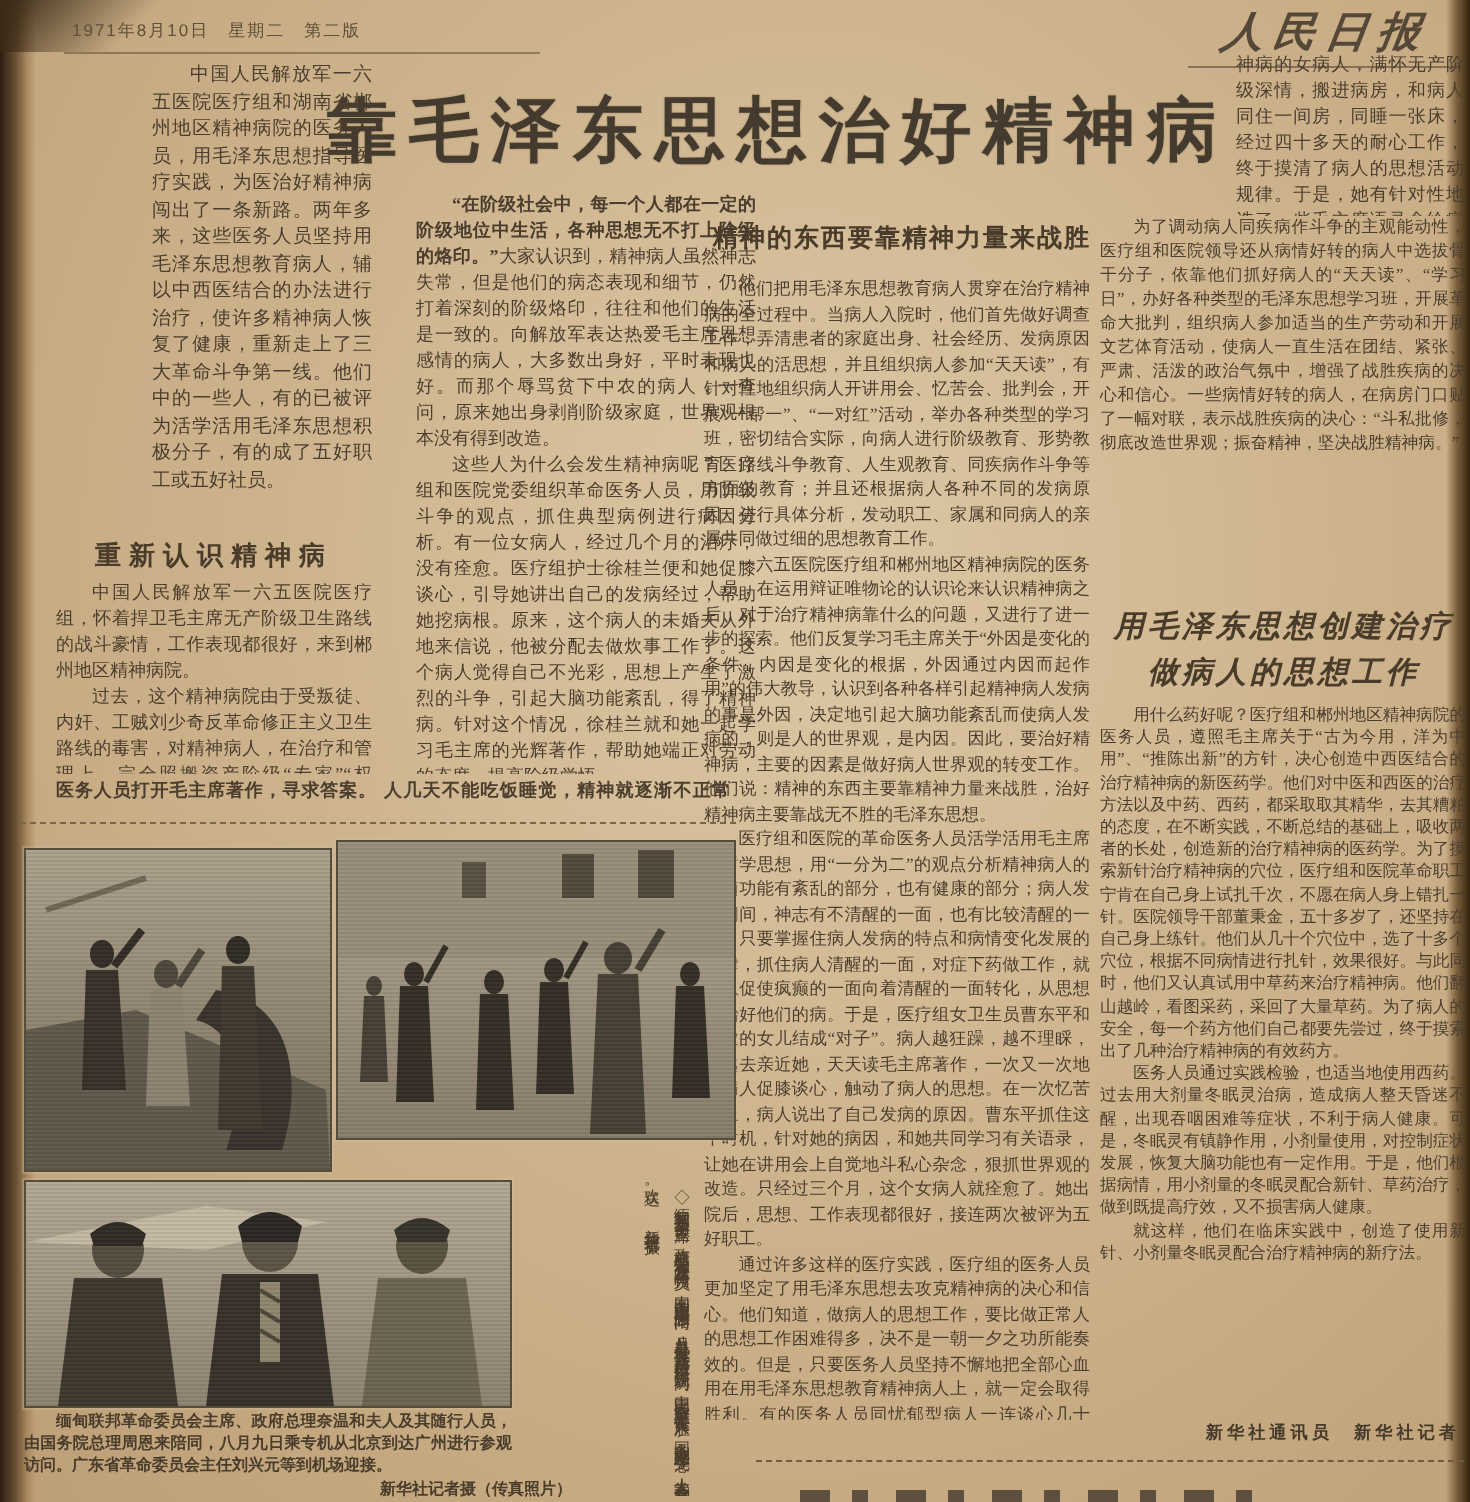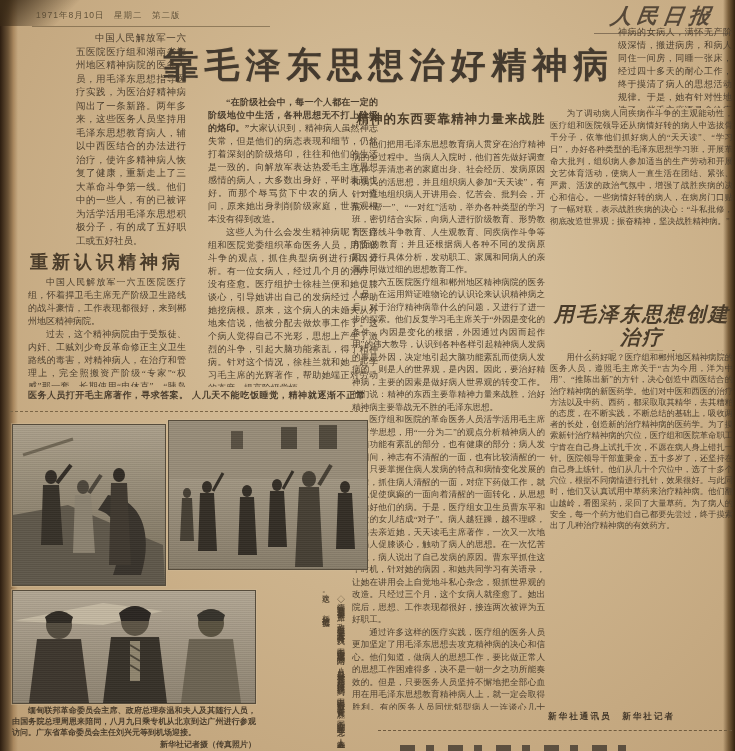--- a/index.html
+++ b/index.html
@@ -24,55 +24,55 @@
     letter-spacing:1px;color:#5f5038;font-family:"Liberation Sans",sans-serif;}
   .dateline-rule{left:32px;top:26px;width:238px;height:1px;background:rgba(95,78,52,.55);}
   .masthead{left:594px;top:2px;width:138px;height:28px;font-size:21px;font-weight:bold;
     font-style:italic;letter-spacing:5px;text-align:center;color:#564838;transform:skewX(-8deg);}
   .masthead-rule{left:594px;top:33px;width:138px;height:1px;background:rgba(86,72,56,.6);}
   .headline{left:163px;top:42px;width:452px;height:54px;margin:0;
     font-family:"Liberation Sans",sans-serif;font-size:35px;font-weight:bold;
     letter-spacing:6px;text-align:center;color:#443a2e;text-shadow:0 0 1px rgba(68,58,46,.4);}
   
   .sec{margin:0;font-weight:bold;color:#4a3c2a;text-align:center;}
-  .sec1{font-size:18px;letter-spacing:4px;margin:9px 0 6px;font-family:Liberation Mono, monospace;}
+  .sec1{font-size:13px;letter-spacing:4px;margin:23px 0 6px;}
   .sec2{left:356px;top:111px;width:190px;height:20px;font-size:12.5px;letter-spacing:1px;}
-  .sec3{left:550px;top:303px;width:184px;height:48px;font-size:20px;line-height:23px;
+  .sec3{left:550px;top:303px;width:184px;height:48px;font-size:15px;line-height:23px;
     font-style:italic;letter-spacing:2px;}
   
   .colA{left:28px;top:32px;width:158px;height:355px;}
   .colA .intro{font-size:9.5px;line-height:13.5px;margin-left:48px;}
   .colB{left:208px;top:96px;width:170px;height:291px;}
   .lastA{left:28px;top:389px;width:160px;height:13px;font-size:9px;}
   .lastB{left:192px;top:389px;width:173px;height:13px;font-size:9px;}
   .colC{left:352px;top:138px;width:193px;height:572px;font-size:8.6px;line-height:12.5px;}
   .colDn{left:618px;top:26px;width:114px;height:82px;}
   .colDw{left:550px;top:108px;width:183px;height:195px;font-size:8.4px;line-height:12px;}
   .colE{left:550px;top:352px;width:183px;height:357px;font-size:8.3px;line-height:11.2px;}
   .byline{left:548px;top:711px;width:182px;height:13px;font-size:8.6px;font-weight:bold;
-    text-align:left;letter-spacing:2px;color:#463a2b;}
+    text-align:right;letter-spacing:2px;color:#463a2b;}
   
   .dash1{left:10px;top:411px;width:358px;height:0;border-top:1px dashed #7b6647;}
   .dash2{left:378px;top:730px;width:354px;height:0;border-top:1px dashed #6f5b3f;}
   .cutoff{left:400px;top:745px;width:235px;height:6px;opacity:.85;
     background:repeating-linear-gradient(90deg,#4a4034 0 15px,transparent 15px 26px,#4a4034 26px 34px,transparent 34px 48px);}
   
   .photo{position:absolute;overflow:hidden;border:1px solid #564c3c;
     box-shadow:0 0 0 1px rgba(210,190,155,.35);}
   .photo svg{display:block;}
   .photo:after{content:"";position:absolute;inset:0;
     background:repeating-linear-gradient(0deg,rgba(60,50,35,.08) 0 1px,rgba(235,220,190,.05) 1px 2px);}
   .photoA{left:12px;top:424px;width:152px;height:160px;}
   .photoB{left:168px;top:420px;width:198px;height:148px;}
   .photoC{left:12px;top:590px;width:242px;height:112px;}
   .capC{left:12px;top:705px;width:244px;height:34px;font-size:8px;line-height:11px;
     font-weight:bold;color:#4a3d2c;text-align:justify;}
   .capC p{margin:0;text-indent:2em;}
   .capCredit{left:12px;top:739px;width:244px;height:11px;font-size:8px;font-weight:bold;
-    text-align:right;color:#4a3d2c;}
+    text-align:right;color:#4a3d2c;padding-left:30px;}
   .vcap{left:256px;top:588px;width:92px;height:160px;writing-mode:vertical-rl;
     font-size:8px;line-height:15px;letter-spacing:1px;color:#4a3d2c;text-align:justify;}
 </style>
 </head>
 <body>
 
 <div class="page">
 
   <div class="spine-left"></div>
   <div class="edge-right"></div>
@@ -200,20 +200,22 @@
     <p class="noindent">神病的女病人，满怀无产阶级深情，搬进病房，和病人同住一间房，同睡一张床，经过四十多天的耐心工作，终于摸清了病人的思想活动规律。于是，她有针对性地选了一些毛主席语录念给病人听，</p>
   </div>
   <div class="block txt colDw">
     <p>为了调动病人同疾病作斗争的主观能动性，医疗组和医院领导还从病情好转的病人中选拔骨干分子，依靠他们抓好病人的“天天读”、“学习日”，办好各种类型的毛泽东思想学习班，开展革命大批判，组织病人参加适当的生产劳动和开展文艺体育活动，使病人一直生活在团结、紧张、严肃、活泼的政治气氛中，增强了战胜疾病的决心和信心。一些病情好转的病人，在病房门口贴了一幅对联，表示战胜疾病的决心：“斗私批修，彻底改造世界观；振奋精神，坚决战胜精神病。”</p>
   </div>
 
   <h2 class="block sec sec3"><span>用毛泽东思想创建治疗</span><br><span>做病人的思想工作</span></h2>
 
   <div class="block txt colE">
     <p>用什么药好呢？医疗组和郴州地区精神病院的医务人员，遵照毛主席关于“古为今用，洋为中用”、“推陈出新”的方针，决心创造中西医结合的治疗精神病的新医药学。他们对中医和西医的治疗方法以及中药、西药，都采取取其精华，去其糟粕的态度，在不断实践，不断总结的基础上，吸收两者的长处，创造新的治疗精神病的医药学。为了摸索新针治疗精神病的穴位，医疗组和医院革命职工宁肯在自己身上试扎千次，不愿在病人身上错扎一针。医院领导干部董秉金，五十多岁了，还坚持在自己身上练针。他们从几十个穴位中，选了十多个穴位，根据不同病情进行扎针，效果很好。与此同时，他们又认真试用中草药来治疗精神病。他们翻山越岭，看图采药，采回了大量草药。为了病人的安全，每一个药方他们自己都要先尝过，终于摸索出了几种治疗精神病的有效药方。</p>
+    <p>医务人员通过实践检验，也适当地使用西药。过去用大剂量冬眠灵治病，造成病人整天昏迷不醒，出现吞咽困难等症状，不利于病人健康。可是，冬眠灵有镇静作用，小剂量使用，对控制症状发展，恢复大脑功能也有一定作用。于是，他们根据病情，用小剂量的冬眠灵配合新针、草药治疗，做到既提高疗效，又不损害病人健康。</p>
+    <p>就这样，他们在临床实践中，创造了使用新针、小剂量冬眠灵配合治疗精神病的新疗法。</p>
 
   </div>
   <div class="block byline">新华社通讯员　新华社记者</div>
 
   <div class="block dash2"></div>
   <div class="block cutoff"></div>
 
 </div>
 
 </body></html>

